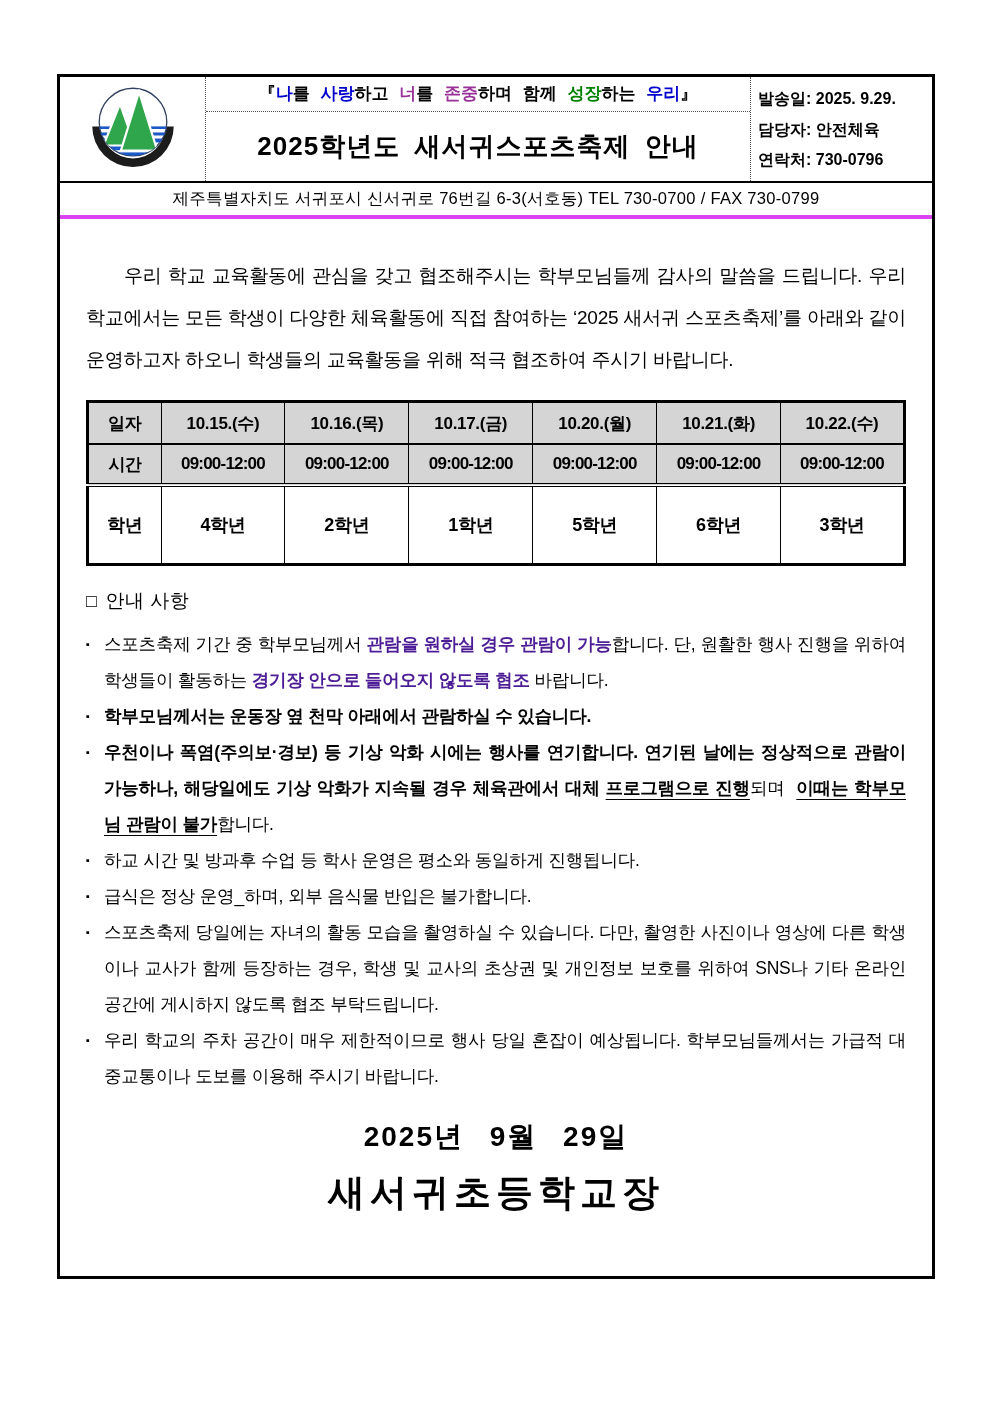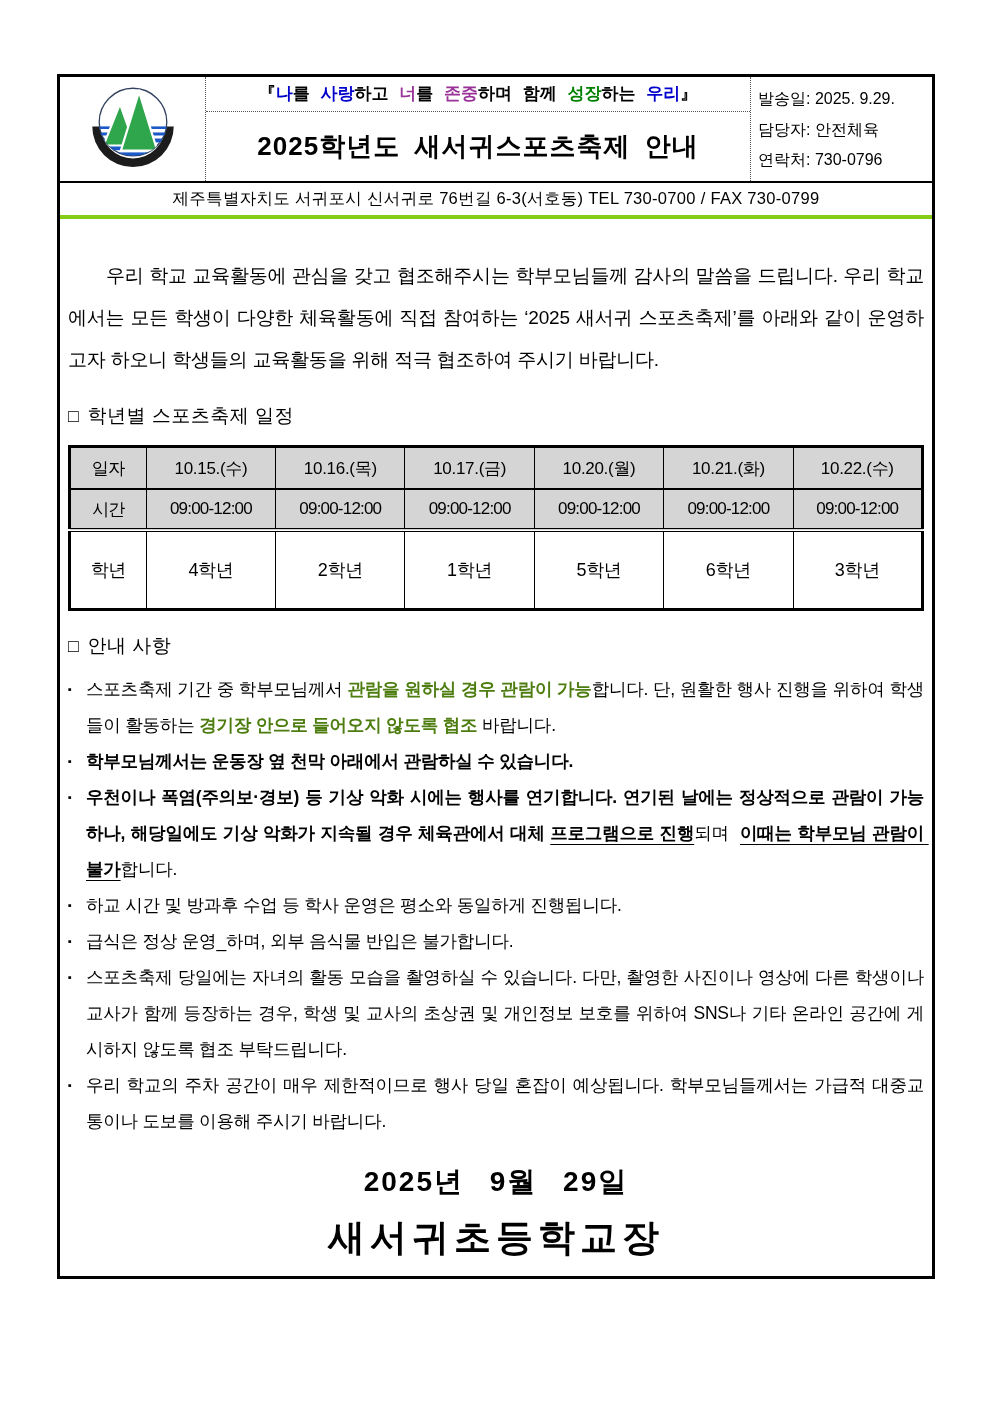--- a/index.html
+++ b/index.html
@@ -21,48 +21,48 @@
   .slogan .c-blue{color:#0000cc}
   .slogan .c-purple{color:#993399}
   .slogan .c-green{color:#008000}
   .title-area{flex:1;display:flex;align-items:center;justify-content:center;
     font-size:26px;font-weight:bold;letter-spacing:1px;word-spacing:6px;}
   .right-cell{width:182px;flex:0 0 182px;border-left:1.5px dotted #555;box-sizing:border-box;
     display:flex;flex-direction:column;font-size:16px;}
   .doc-no{height:34px;line-height:33px;text-align:center;border-bottom:1.5px dotted #555;
     letter-spacing:0.5px;white-space:pre;}
   .meta{flex:1;display:flex;flex-direction:column;justify-content:space-evenly;padding:2px 7px;}
-  .meta div{line-height:21px;white-space:pre;}
-  
-  .address-bar{height:32px;line-height:31px;text-align:center;border-bottom:4px solid #84cc16;
+  .meta div{line-height:21px;white-space:pre;font-weight:bold;}
+  
+  .address-bar{height:32px;line-height:31px;text-align:center;border-bottom:4px solid #d946ef;
     font-size:16.5px;letter-spacing:0.3px;}
   
-  .doc-body{padding:0 8px;}
+  .doc-body{padding:0 26px;}
   .intro{margin-top:36px;font-size:19px;line-height:42px;text-align:justify;
     text-indent:2em;letter-spacing:-0.2px;}
   .section-title{margin-top:22px;font-size:19px;letter-spacing:0.5px;}
   .section-title .box-glyph{font-size:18px;margin-right:8px;}
   
   table.sched{width:100%;border-collapse:collapse;margin-top:16px;table-layout:fixed;
     text-align:center;border:3px solid #000;}
-  table.sched td{border:1.5px solid #000;font-size:17px;letter-spacing:-0.3px;}
+  table.sched td{border:1.5px solid #000;font-size:17px;letter-spacing:-0.3px;font-weight:bold;}
   table.sched col.lab{width:9%;}
   tr.r-date td{height:38px;background:#d5d5d5;}
   tr.r-time td{height:36px;background:#d5d5d5;letter-spacing:-0.8px;}
   tr.r-time td{border-top:2.5px solid #000;margin-top:24px;}
   tr.r-grade td{height:74px;background:#fff;font-size:18px;border-top:4px double #000;}
   
   .notice-list{margin-top:12px;font-size:17.5px;line-height:36px;}
   .bullet{display:flex;}
   .marker{flex:0 0 18px;width:18px;font-size:11px;line-height:36px;}
   .btext{flex:1;white-space:pre-wrap;text-align:justify;letter-spacing:-0.2px;}
   .sub .btext{padding-left:6px;}
   .sub{padding-left:18px;}
   .sg-b{font-weight:bold;margin-top:30px;}
-  .sg-rb{color:#4d7c0f;font-weight:bold;}
+  .sg-rb{color:#4c1d95;font-weight:bold;}
   .sg-bu{font-weight:bold;text-decoration:underline;text-underline-offset:5px;}
   
   .date-line{margin-top:24px;text-align:center;font-size:28px;font-weight:bold;
     letter-spacing:2px;word-spacing:16px;}
   .signer{margin-top:12px;text-align:center;font-size:37px;font-weight:bold;letter-spacing:5px;}
 </style>
 </head>
 <body>
 
 <div class="page-box">
@@ -106,21 +106,20 @@
       </div>
     </div>
   </div>
 
   <div class="address-bar">제주특별자치도 서귀포시 신서귀로 76번길 6-3(서호동) TEL 730-0700 / FAX 730-0799</div>
 
   <div class="doc-body">
 
     <p class="intro">우리 학교 교육활동에 관심을 갖고 협조해주시는 학부모님들께 감사의 말씀을 드립니다. 우리 학교에서는 모든 학생이 다양한 체육활동에 직접 참여하는 ‘2025 새서귀 스포츠축제’를 아래와 같이 운영하고자 하오니 학생들의 교육활동을 위해 적극 협조하여 주시기 바랍니다.</p>
 
-    <div class="section-title"><span class="box-glyph">□</span><span>학년별 스포츠축제 일정</span></div>
 
     <table class="sched">
       <colgroup>
           <col class="lab">
           <col>
           <col>
           <col>
           <col>
           <col>
           <col>

